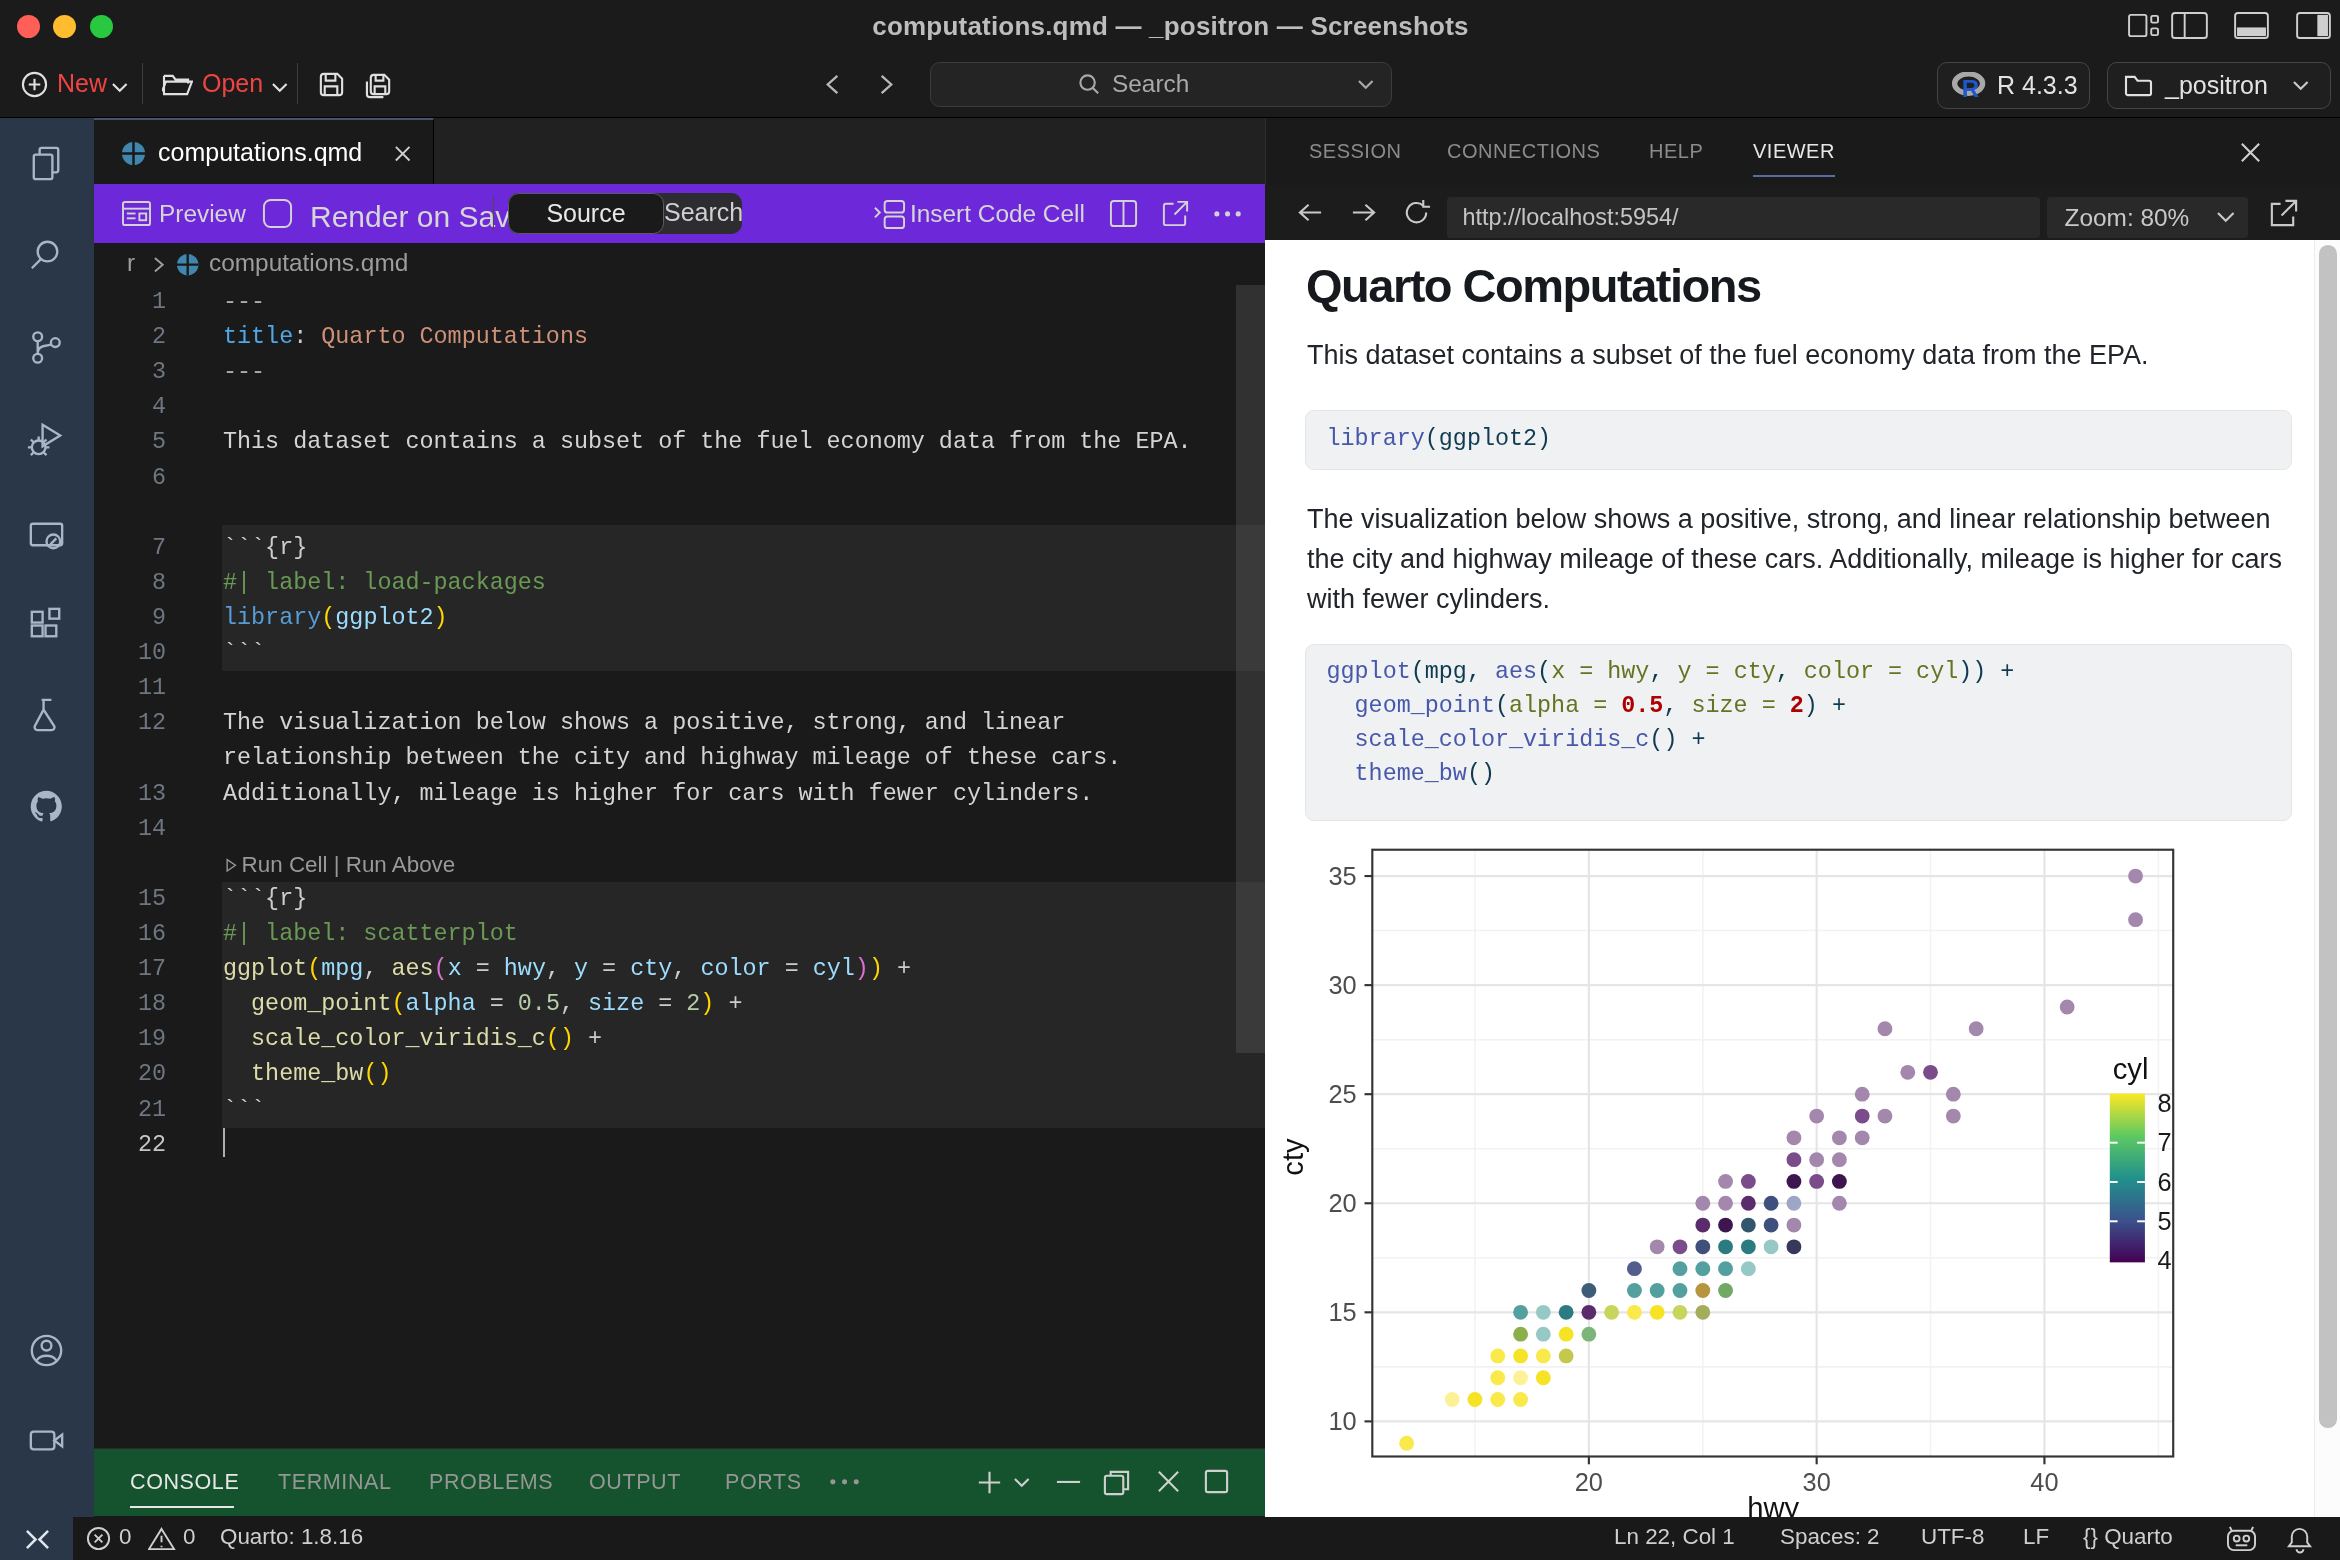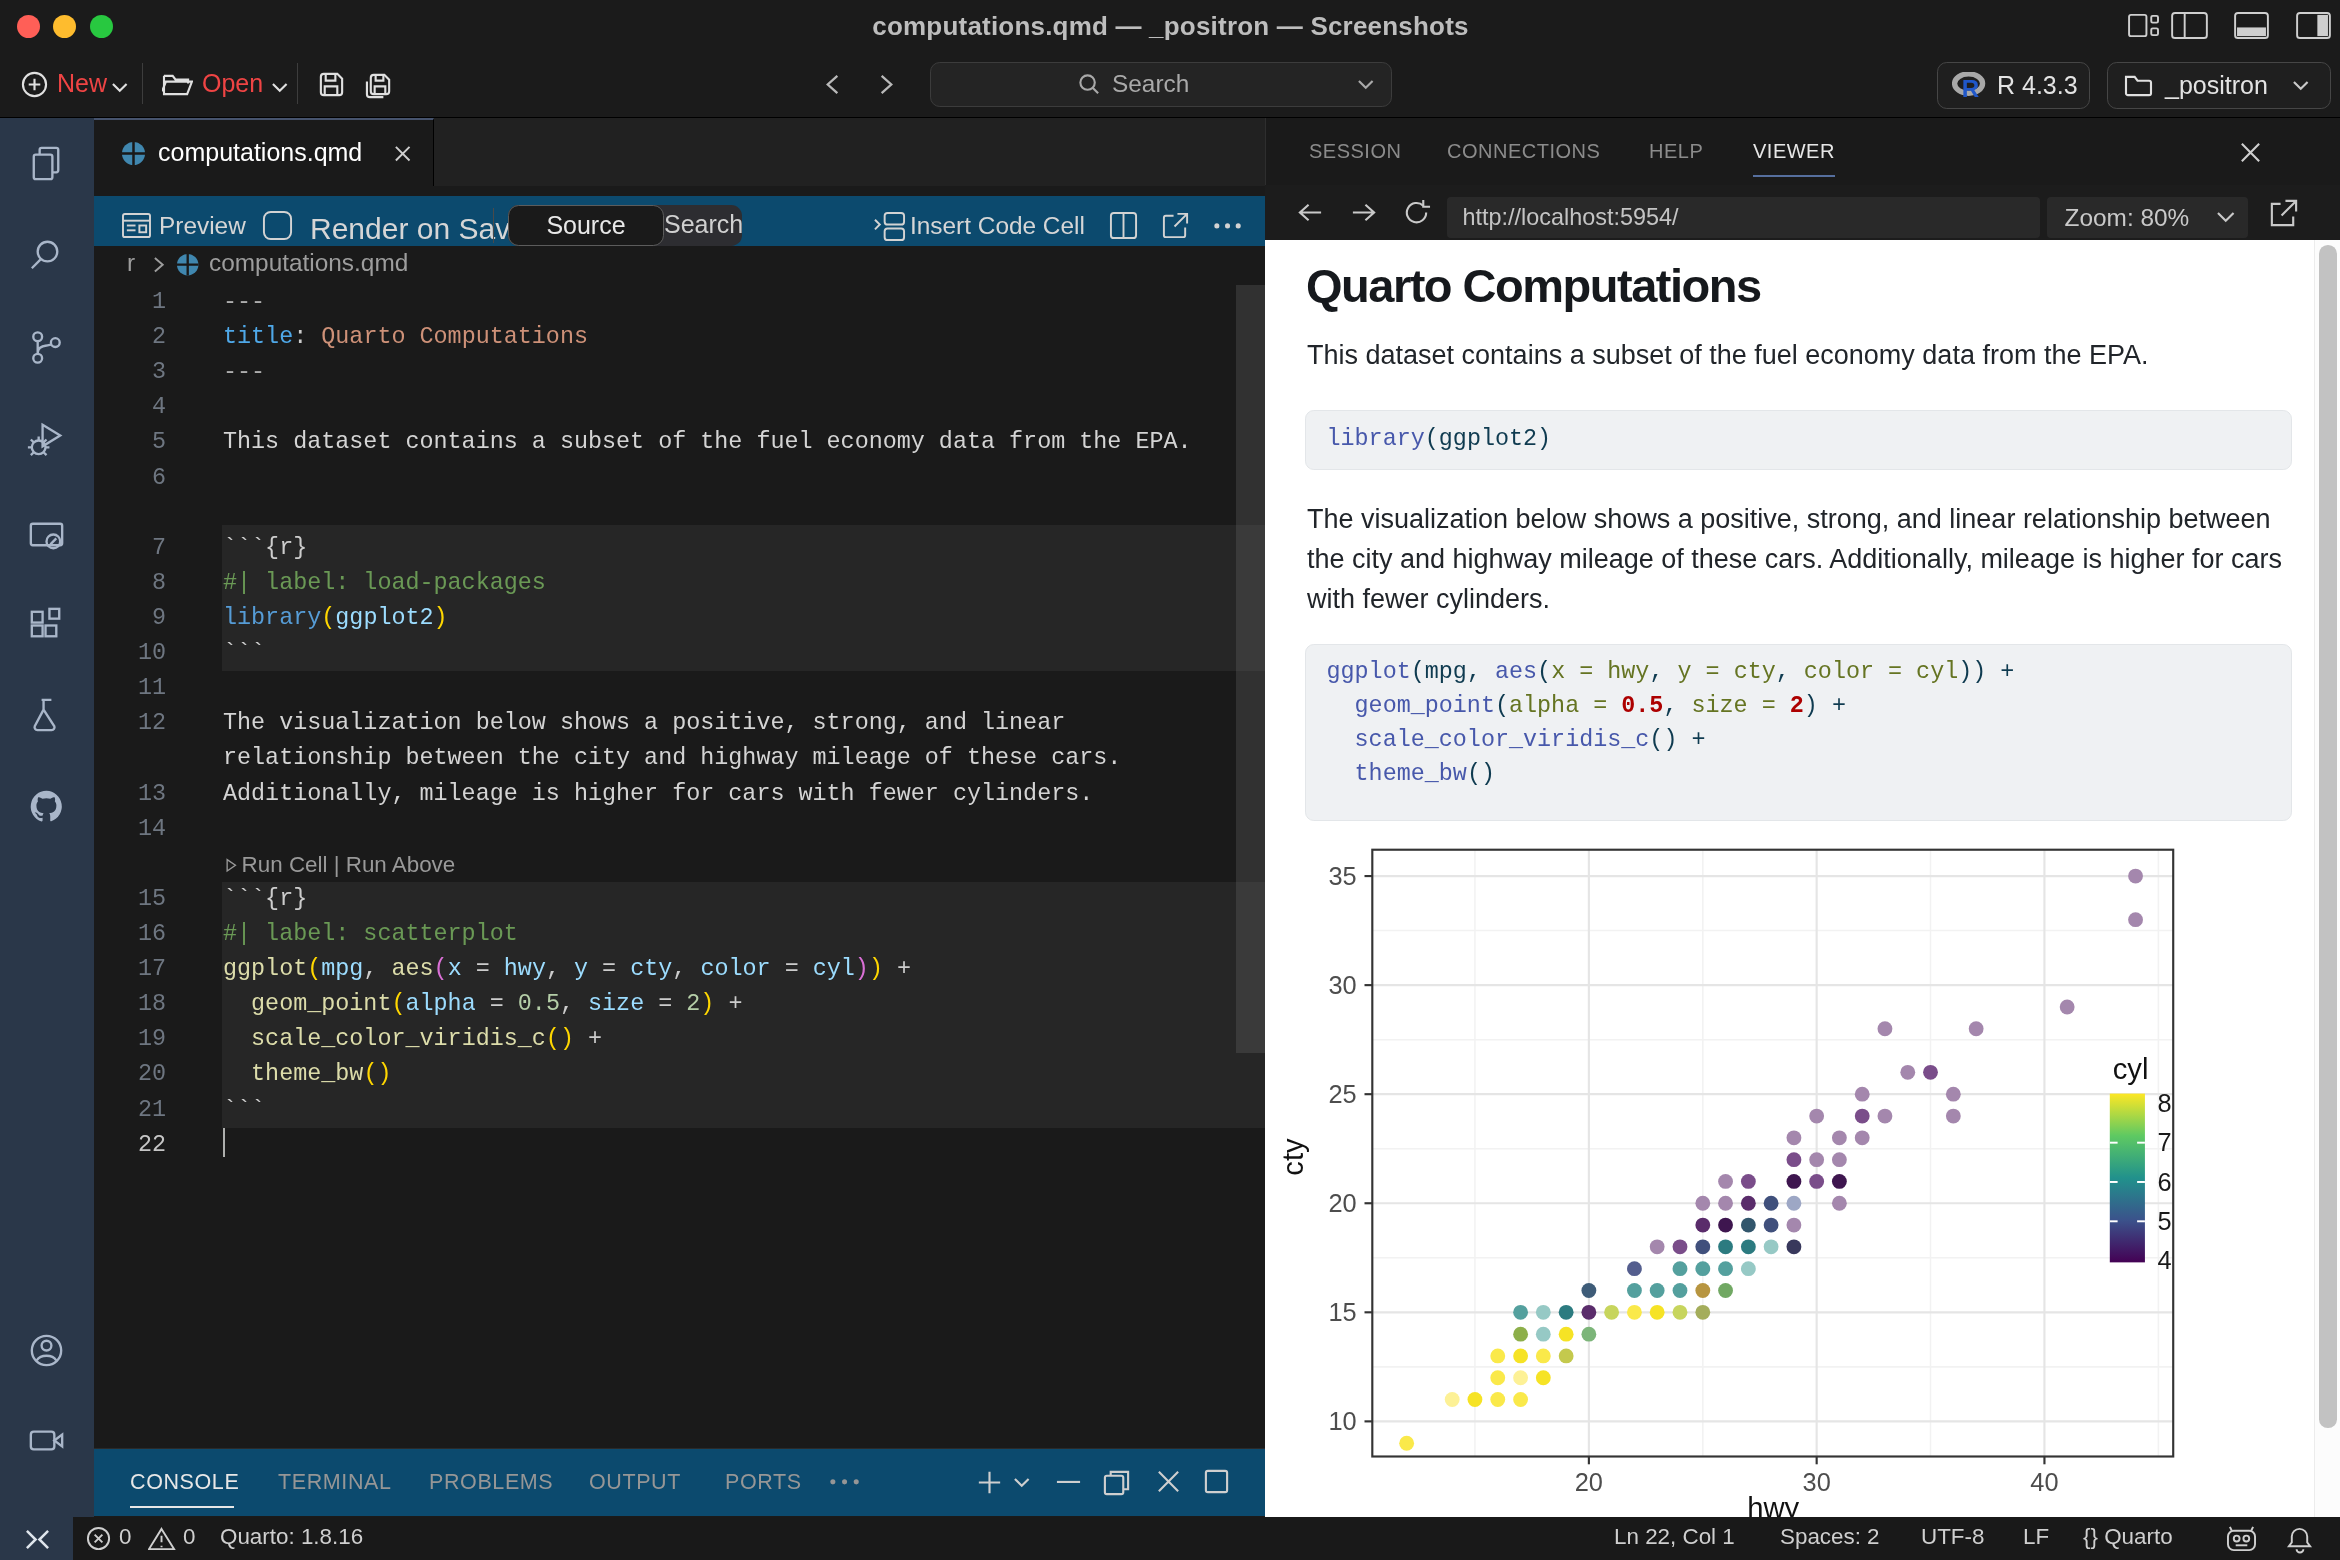--- a/index.html
+++ b/index.html
@@ -12,35 +12,35 @@
 #statusbar{left:0;top:1517px;width:2341px;height:44px;background:#191919;color:#cfcfcf;font-size:22.4px}
 .tl{top:14.6px;width:23.4px;height:23.4px;border-radius:50%}
 .ttl{top:10.7px;width:2341px;text-align:center;color:#bdbdbd;font-size:26px;font-weight:700;letter-spacing:0.2px}
 .tbtxt{color:#ef4444;font-size:25px;top:19.5px}
 .tbsep{top:13.7px;width:1px;height:41px;background:#3d3d3d}
 .searchbox{left:930px;top:12.7px;width:462px;height:45px;background:#242424;border:1px solid #3c3c3c;border-radius:9.8px;color:#a9a9a9;font-size:24.4px}
 .rbtn{top:12.7px;height:47px;border:1px solid #464646;border-radius:9.8px;background:#1f1f1f;color:#e3e3e3;font-size:25px}
 
 #tabbar{left:94px;top:118px;width:1171px;height:68px;background:#212121}
 #tab1{left:94px;top:118px;width:340px;height:68px;background:#1a1a1a;border-top:2.9px solid #46536d;border-right:1px solid #000}
-#edtoolbar{left:94px;top:196px;width:1171px;height:59px;background:#0c4a6e}
+#edtoolbar{left:94px;top:184px;width:1171px;height:59px;background:#6d28d9}
 #breadcrumb{left:94px;top:246px;width:1171px;height:39px;background:#1a1a1a;color:#9d9d9d;font-size:24.4px}
 #codearea{left:94px;top:285px;width:1171px;height:1163px;background:#1a1a1a}
 .cell{position:absolute;left:128px;right:0;background:#262626}
 .crow{position:absolute;left:0;height:35px;width:100%;font-family:"Liberation Mono",monospace;font-size:23.4px;line-height:35px;white-space:pre}
 .ln{position:absolute;right:1099px;width:59px;text-align:right;color:#6e7681;display:inline-block}
 .lncur{color:#c6c6c6}
 .code{position:absolute;left:129px}
 .runcell{position:absolute;left:129px;color:#999;font-family:"Liberation Sans",sans-serif;font-size:22.4px}
 .dim{color:#adadad}.key{color:#4fa8e8}.str{color:#ce9178}.tx{color:#d4d4d4}.pl{color:#cccccc}
 .com{color:#6a9955}.kw{color:#569cd6}.vr{color:#9cdcfe}.fn{color:#dcdcaa}.num{color:#b5cea8}
 .b1{color:#ffd700}.b2{color:#da70d6}
 .caret{display:inline-block;width:2.4px;height:29px;background:#aeafad;vertical-align:-5.9px}
 
-#panel{left:94px;top:1448px;width:1349px;height:68px;background:#0c4a6e;border-top:1px solid #2a2a2a}
+#panel{left:94px;top:1448px;width:1349px;height:68px;background:#14532d;border-top:1px solid #2a2a2a}
 .ptab{position:absolute;top:0;height:67px;line-height:67px;color:#969696;font-size:21.5px;letter-spacing:0.6px}
 
 #rtabs{left:1265px;top:118px;width:1076px;height:67px;background:#1a1a1a;border-left:1px solid #2e2e2e}
 .rtab{position:absolute;top:0;height:67px;line-height:67px;color:#8b8b8b;font-size:20px;letter-spacing:0.5px}
 #rnav{left:1265px;top:185px;width:1076px;height:55px;background:#1c1c1c}
 .urlbox{position:absolute;left:182px;top:11.7px;width:593px;height:41px;background:#292929;border-radius:3.9px;color:#c4c4c4;font-size:23.4px;line-height:41px;padding-left:15.6px}
 .zoombox{position:absolute;left:782px;top:11.7px;width:201px;height:41px;background:#292929;border-radius:3.9px;color:#c9c9c9;font-size:24.4px;line-height:41px}
 #viewer{left:1265px;top:240px;width:1076px;height:1277px;background:#ffffff;overflow:hidden}
 .vh1{position:absolute;left:41px;font-size:47px;line-height:1;font-weight:700;color:#16191d;letter-spacing:-1.5px}
 .vp{position:absolute;left:42px;color:#21252a;font-size:27px;line-height:1}

